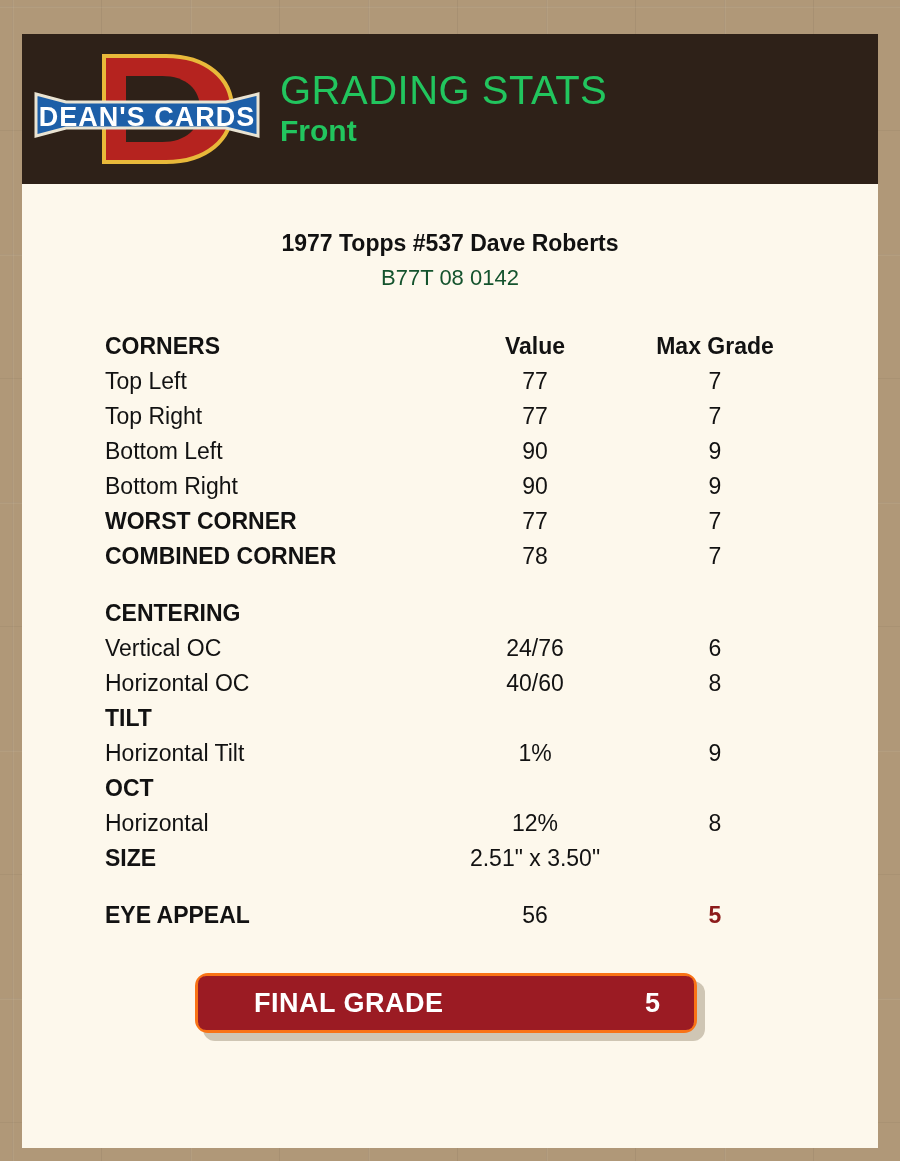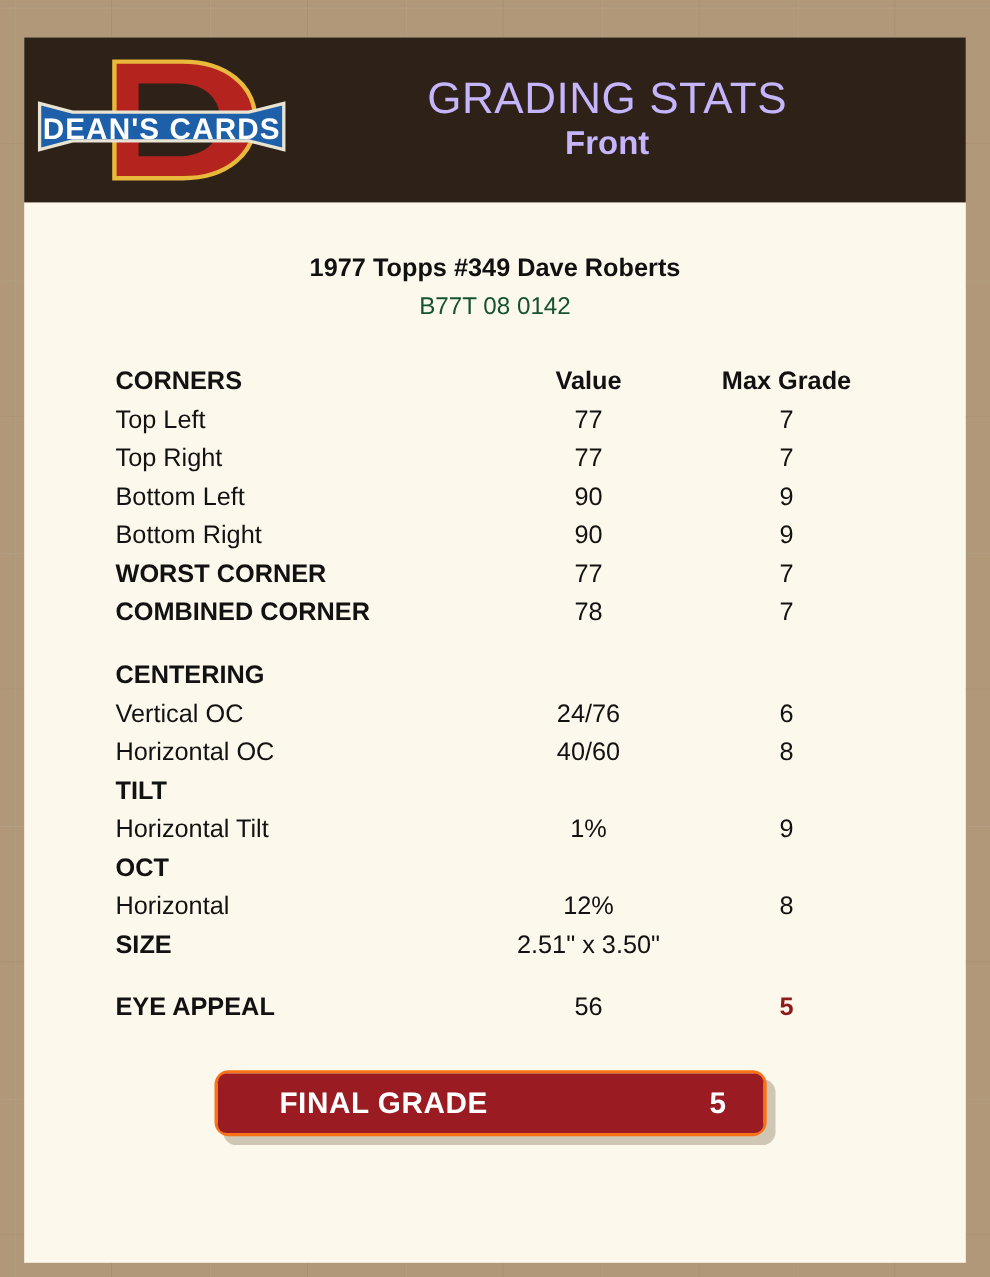--- a/index.html
+++ b/index.html
@@ -45,22 +45,22 @@
   }
   .logo {
     width: 258px;
     height: 150px;
     position: relative;
     flex: none;
   }
   .logo svg { display: block; }
   .header-titles {
     flex: 1;
-    text-align: center;
-    color: #c4b5fd;
+    text-align: left;
+    color: #22c55e;
     padding-right: 54px;
   }
   .header-title {
     font-size: 40px;
     letter-spacing: 0.5px;
     line-height: 1.05;
   }
   .header-sub {
     font-size: 30px;
     line-height: 1.3;
@@ -164,21 +164,21 @@
       </svg>
     </div>
     <div class="header-titles">
       <div class="header-title">GRADING STATS</div>
       <div class="header-sub">Front</div>
     </div>
   </div>
 
   <div class="body-area">
 
-    <div class="card-title">1977 Topps #349 Dave Roberts</div>
+    <div class="card-title">1977 Topps #537 Dave Roberts</div>
     <div class="card-serial">B77T 08 0142</div>
 
     <table class="grades">
       <tbody>
         <tr>
           <td class="lbl sec-head">CORNERS</td>
           <td class="val colhead">Value</td>
           <td class="max colhead">Max Grade</td>
         </tr>
 

